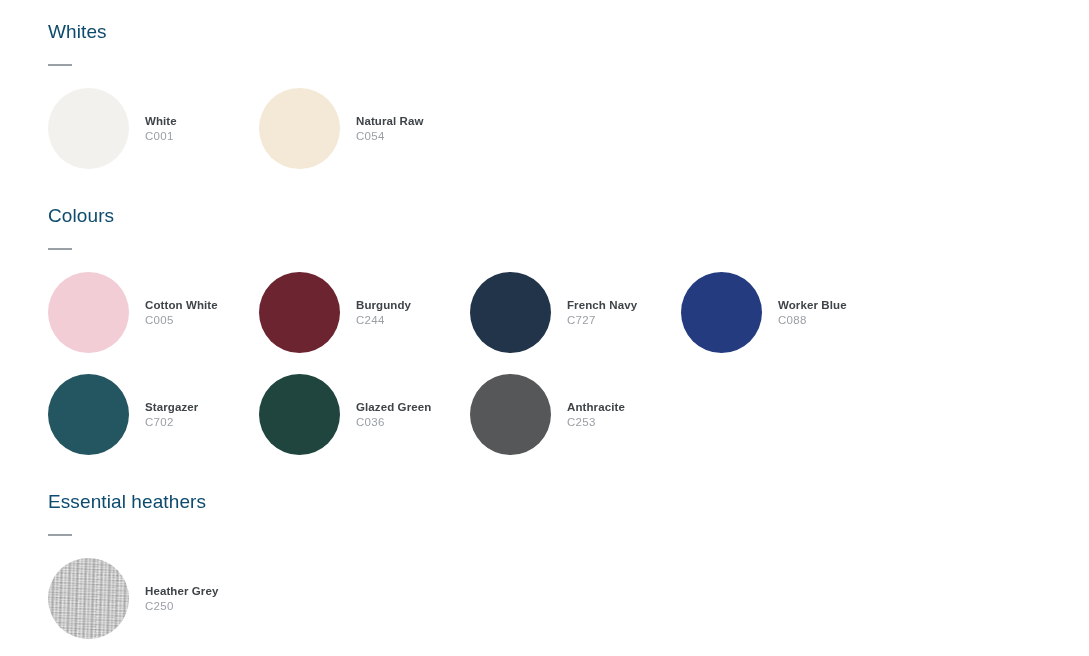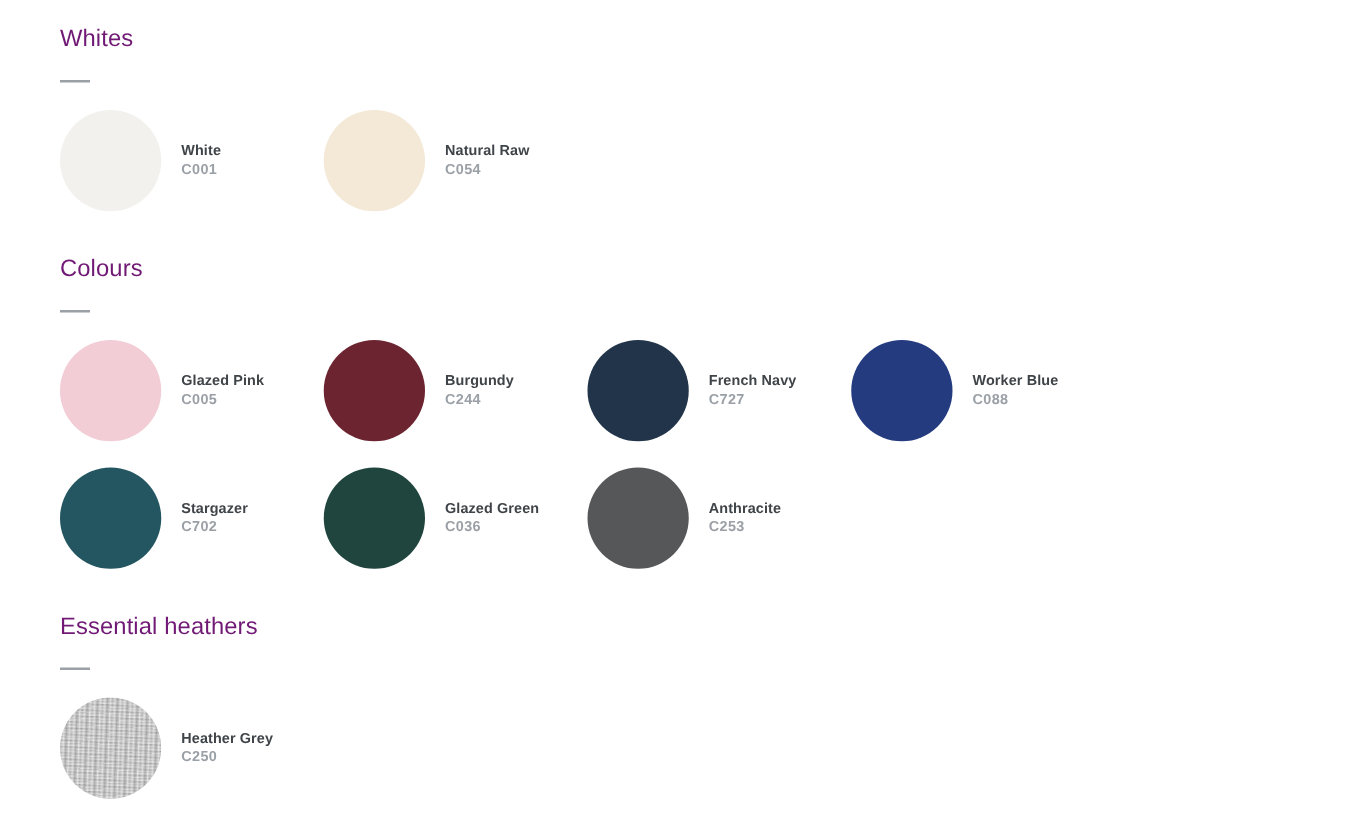--- a/index.html
+++ b/index.html
@@ -20,21 +20,21 @@
     height: 656px;
     padding: 0;
     box-sizing: border-box;
   }
   .section {
     padding-left: 48px;
   }
   .section-header {
     font-size: 19px;
     font-weight: 400;
-    color: #701a75;
+    color: #0c4a6e;
     letter-spacing: 0.1px;
     margin: 0;
     line-height: 24px;
   }
   .section-rule {
     width: 24px;
     height: 2px;
     background: #9aa0a6;
     margin-top: 20px;
     margin-bottom: 0;
@@ -61,21 +61,21 @@
   }
   .swatch-name {
     font-size: 11.5px;
     font-weight: bold;
     color: #3f4449;
     letter-spacing: 0.1px;
     white-space: nowrap;
   }
   .swatch-code {
     font-size: 11.5px;
-    font-weight: bold;
+    font-weight: normal;
     color: #9aa0a6;
     letter-spacing: 0.3px;
     margin-top: 2px;
     white-space: nowrap;
   }
   
   #section-whites { position: absolute; top: 20px; left: 0; }
   #section-whites .swatch-row { margin-top: 22px; }
   #section-colours { position: absolute; top: 204px; left: 0; }
   #section-colours .swatch-row { margin-top: 22px; }
@@ -119,21 +119,21 @@
   </div>
 
   <div class="section" id="section-colours">
     <h2 class="section-header">Colours</h2>
     <div class="section-rule"></div>
 
     <div class="swatch-row">
       <div class="swatch-item">
         <div class="swatch-circle" style="background:#f2cdd6"></div>
         <div class="swatch-text">
-          <div class="swatch-name">Glazed Pink</div>
+          <div class="swatch-name">Cotton White</div>
           <div class="swatch-code">C005</div>
         </div>
       </div>
       <div class="swatch-item">
         <div class="swatch-circle" style="background:#6b2430"></div>
         <div class="swatch-text">
           <div class="swatch-name">Burgundy</div>
           <div class="swatch-code">C244</div>
         </div>
       </div>

